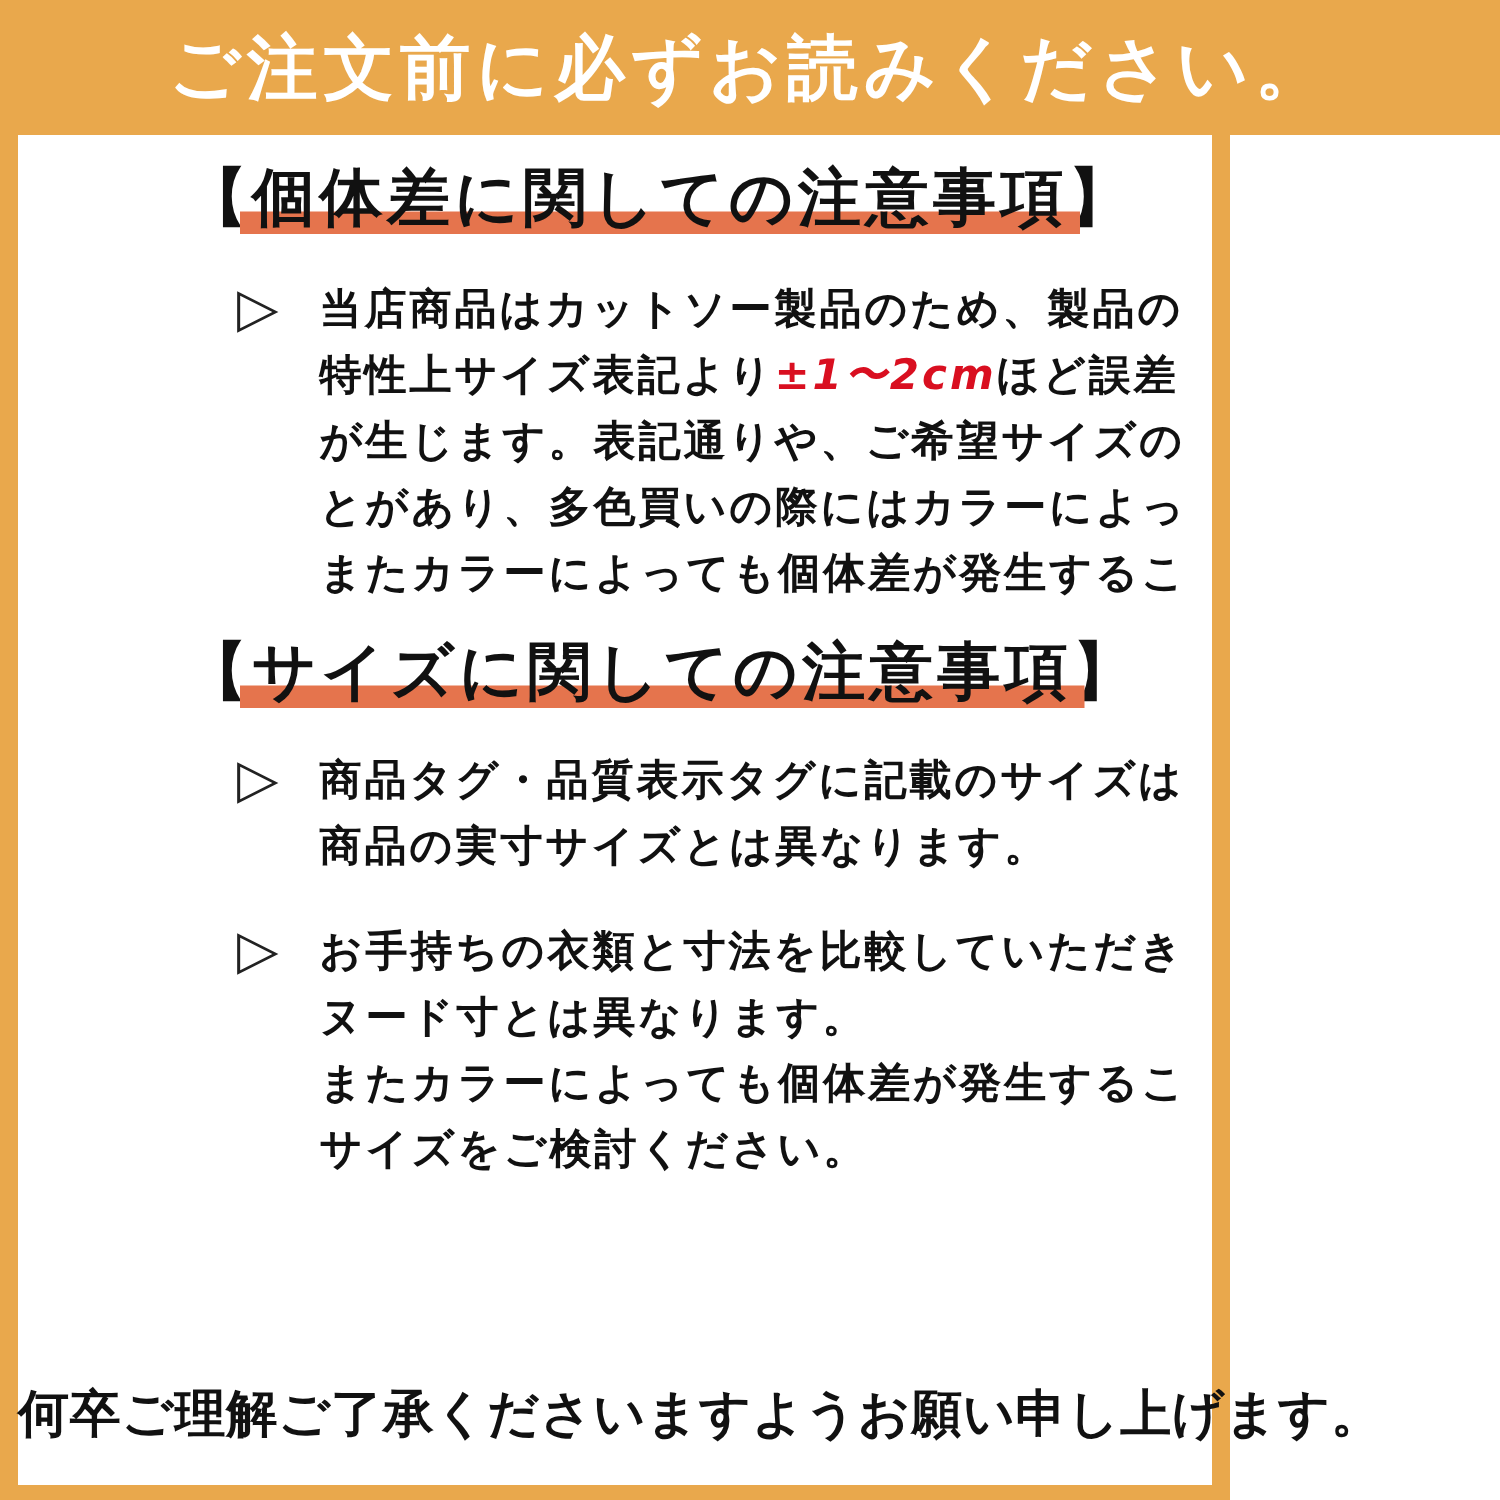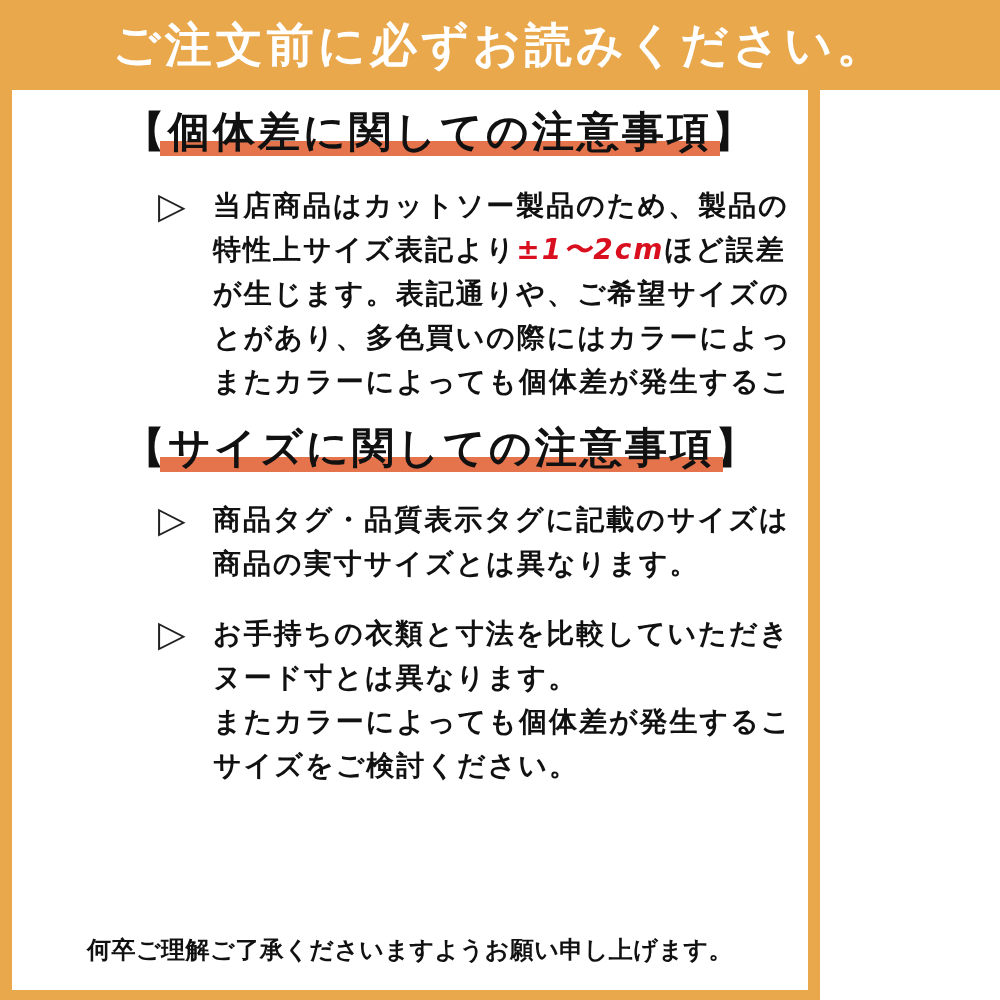--- a/index.html
+++ b/index.html
@@ -58,21 +58,21 @@
     color:#222;font-weight:400;margin-right:13px;
   }
   .bullet-text{flex:1 1 auto;}
   .line{
     font-size:28px;line-height:44px;font-weight:600;letter-spacing:2px;
     white-space:nowrap;
   }
   .em-red{color:var(--red);font-style:italic;}
   .footer-msg{
     position:absolute;bottom:24px;left:0;right:0;margin:0;
-    text-align:center;font-size:24px;font-weight:700;letter-spacing:0.5px;
+    text-align:center;font-size:34px;font-weight:700;letter-spacing:0.5px;
     white-space:nowrap;
   }
 </style>
 </head>
 <body>
 
 <div class="page">
 
   <header class="top-banner">
     <h1 class="page-title">ご注文前に必ずお読みください。</h1>

